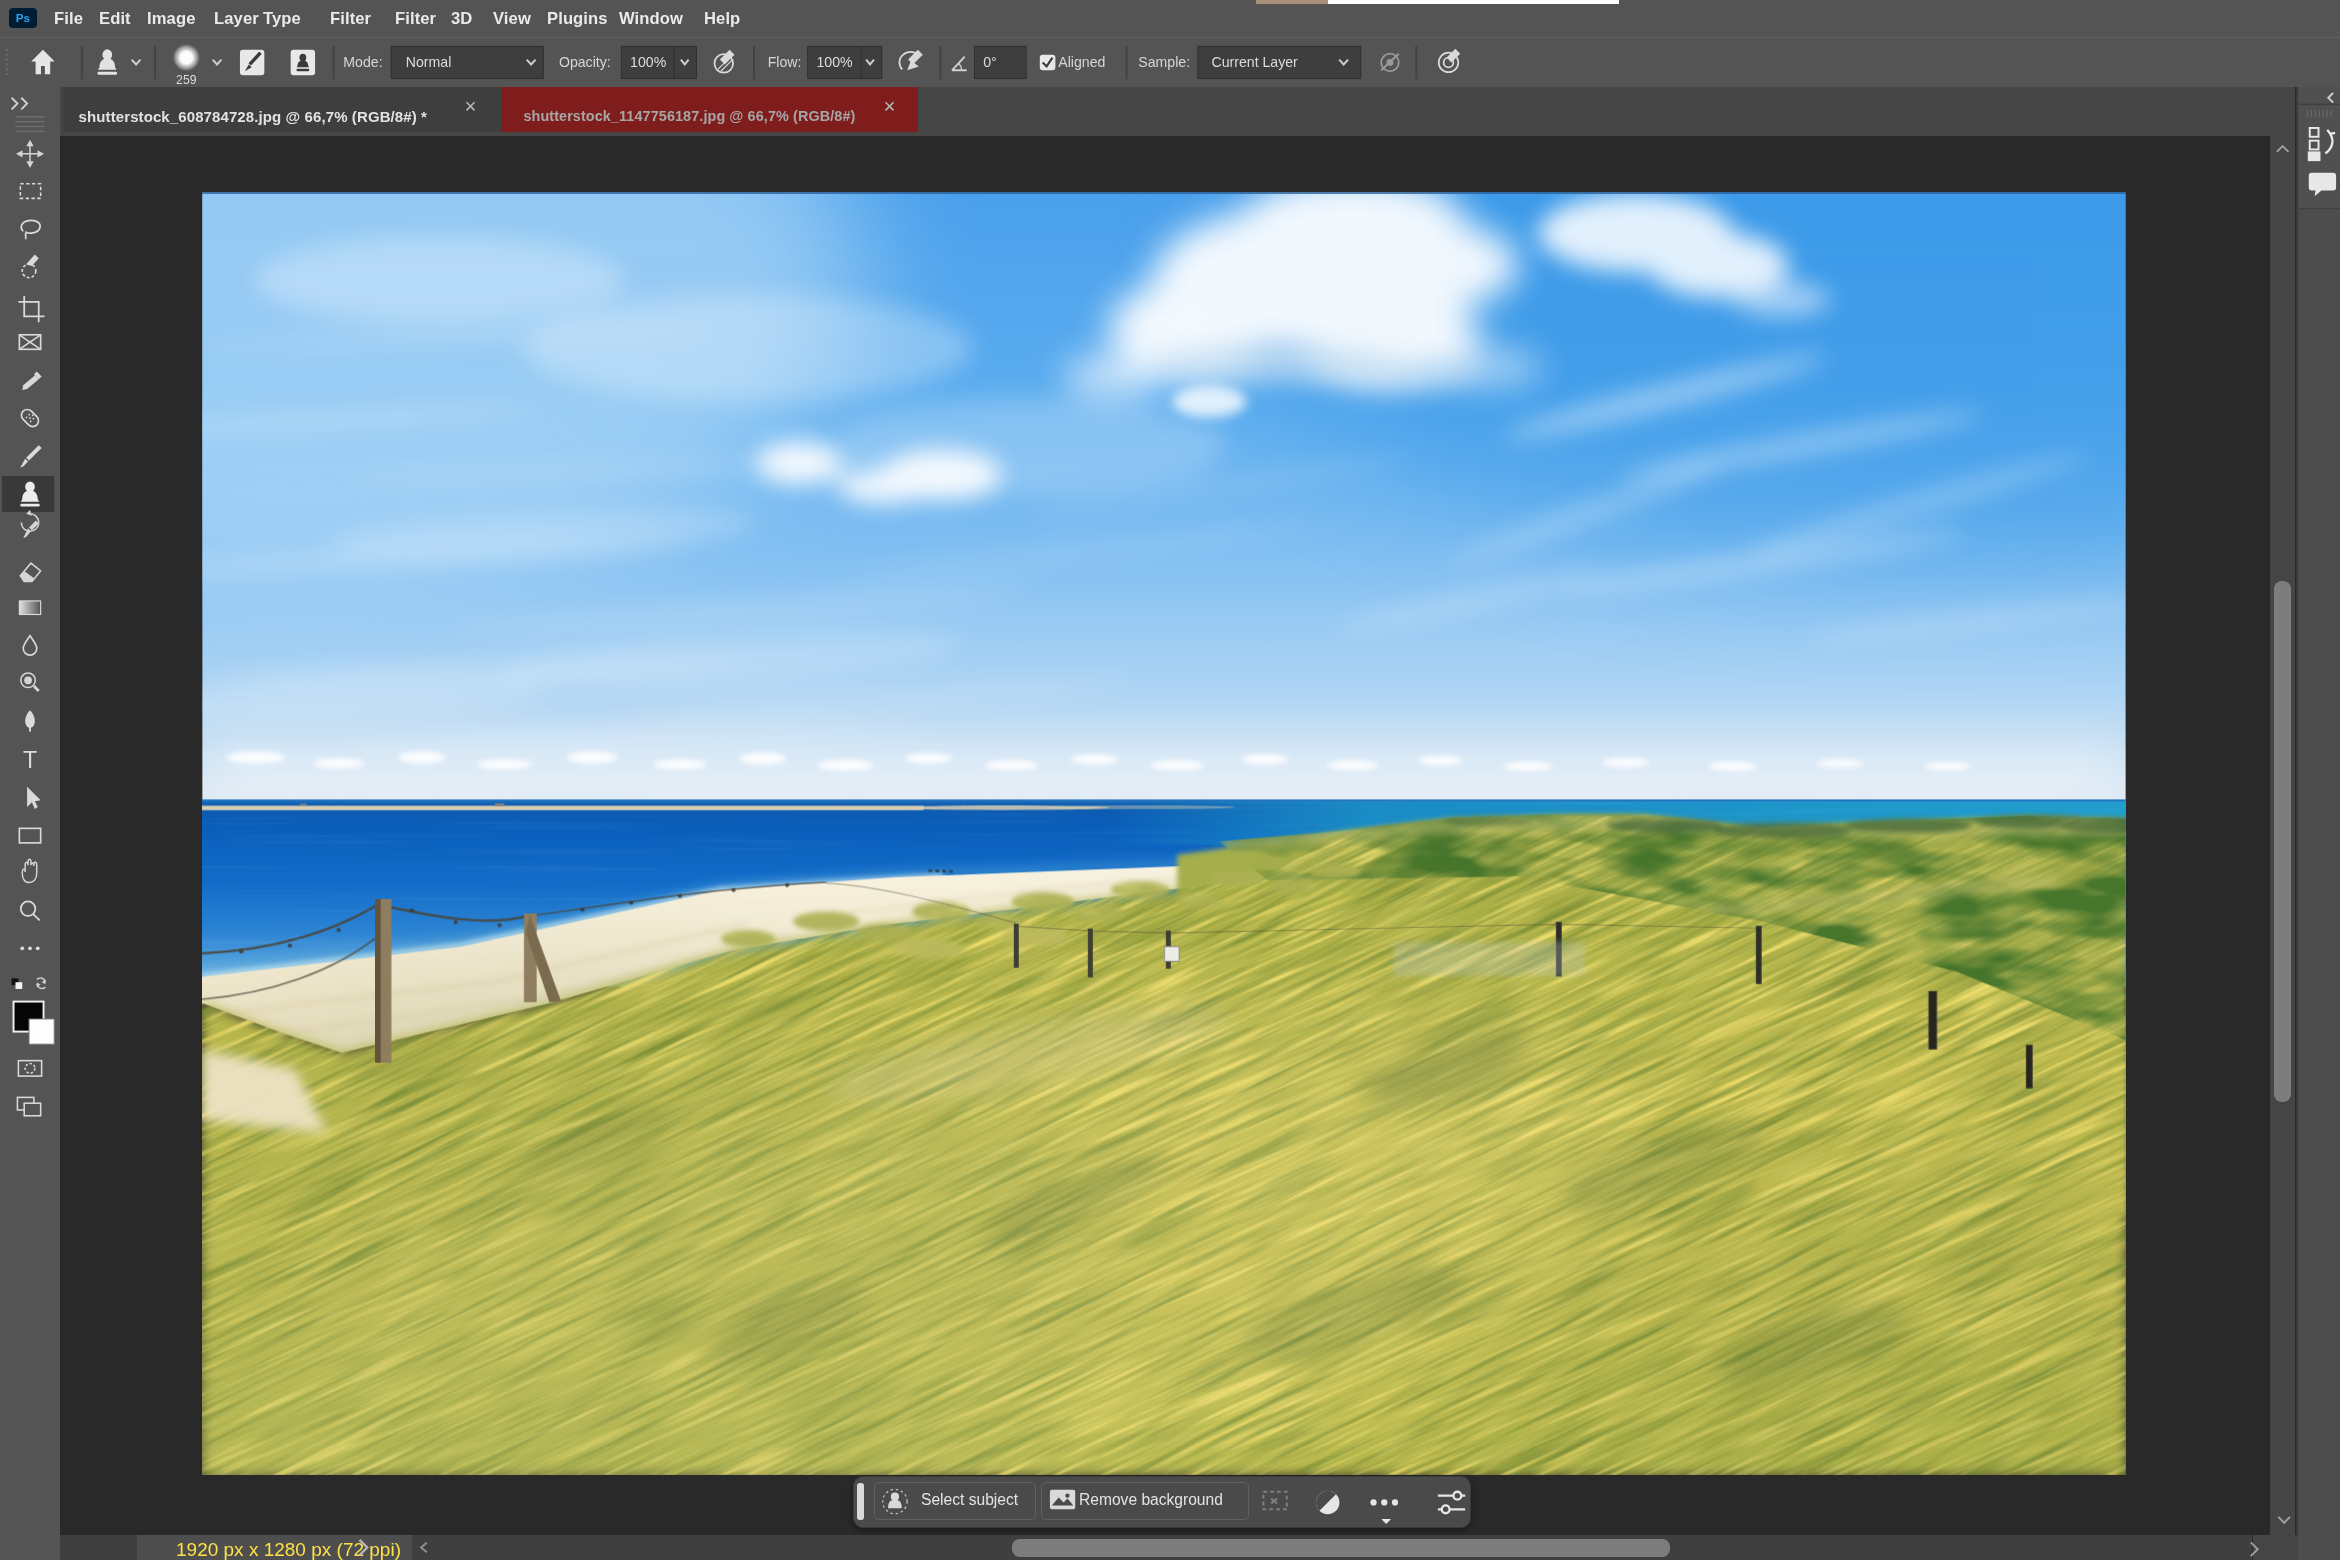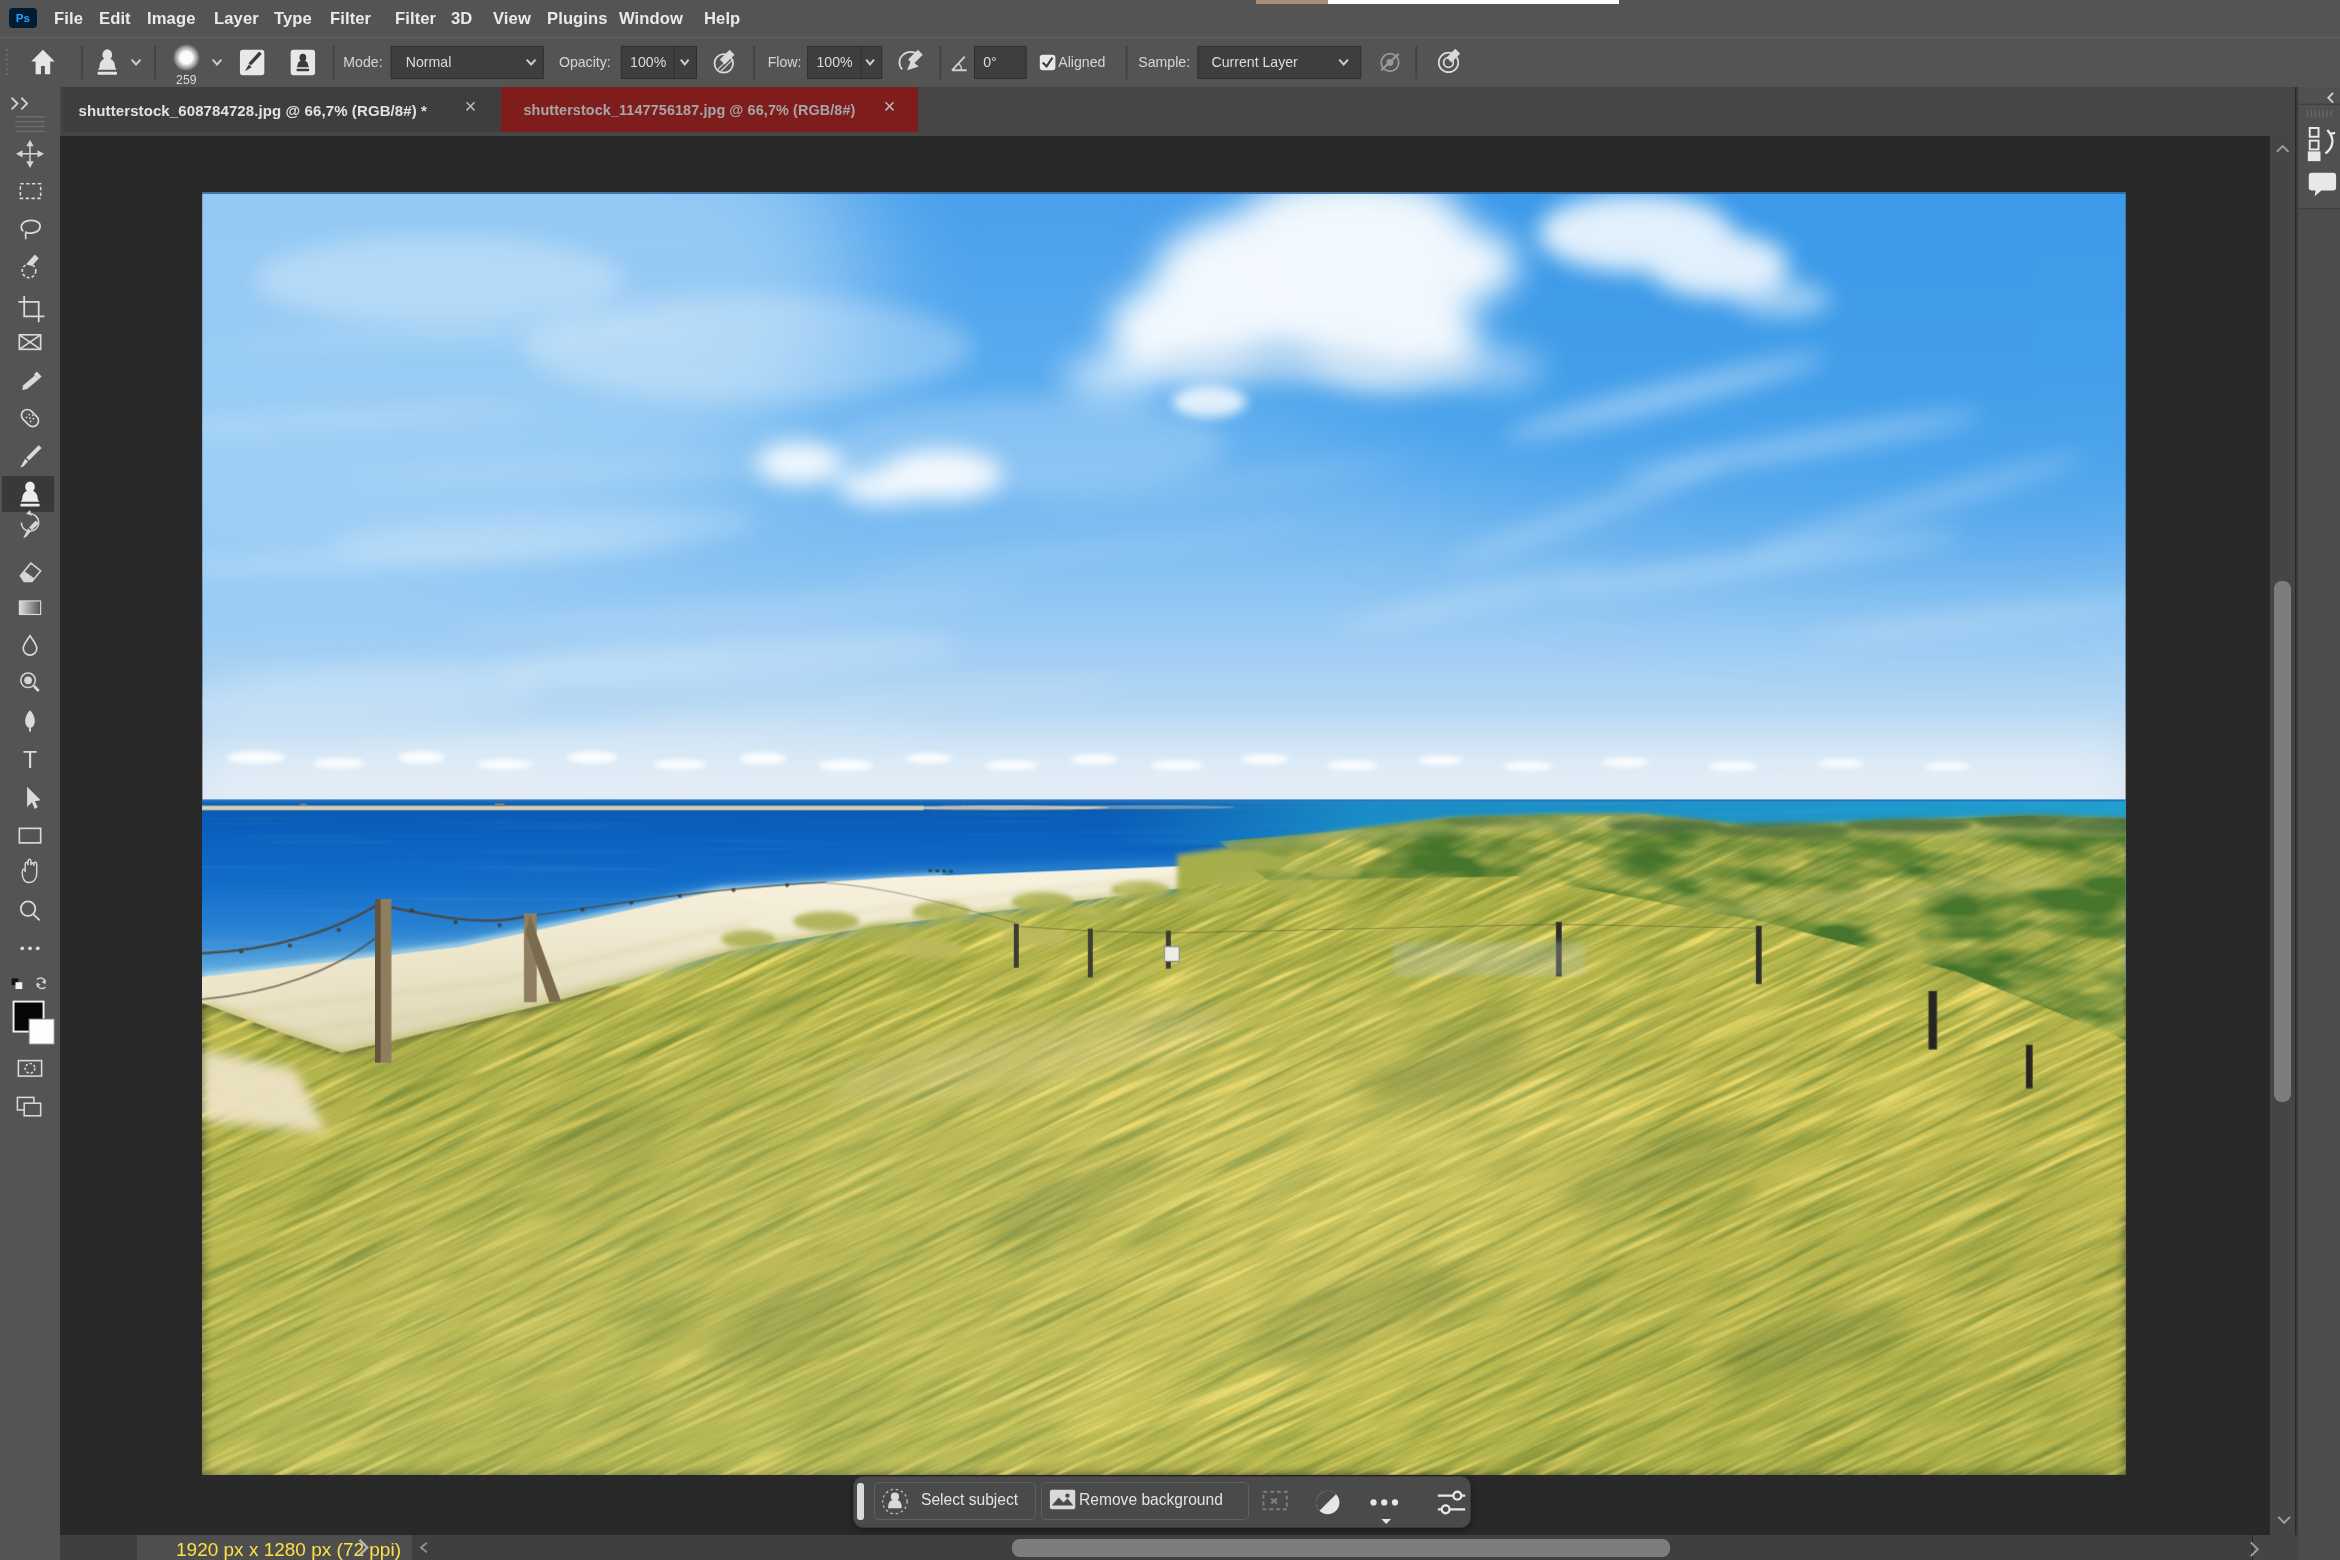--- a/index.html
+++ b/index.html
@@ -13,21 +13,21 @@
   #pslogo { left:8.8px; top:7.8px; width:28px; height:20.5px; background:#001d33; border-radius:3.9px;
     color:#2ea3f2; font-size:11.7px; font-weight:bold; text-align:center; line-height:20.5px; }
   #optionsbar { left:0; top:37px; width:2341px; height:50px; background:#545454;
     border-top:1px solid #616161; }
   #tabrow { left:60px; top:87px; width:2235px; height:49px; background:#464646; }
   #toolcol { left:0; top:87px; width:60px; height:1474px; background:#545454; }
   #canvas { left:60px; top:136px; width:2210px; height:1399px; background:#292929; }
   .tab { position:absolute; top:0; height:45px; font-weight:700; letter-spacing:0.1px; }
   #tab1 { left:2.9px; width:438px; background:#3e3e3e; color:#e2e2e2; }
   #tab2 { left:441px; width:417px; background:#7f1d1d; color:#a6a6a6; }
-  .tabtxt { position:absolute; left:15.6px; top:15px; white-space:nowrap; }
+  .tabtxt { position:absolute; left:15.6px; top:21px; white-space:nowrap; }
   .tabx { position:absolute; top:10.7px; font-size:15.6px; color:#b5b5b5; font-weight:400; }
   #vscroll { left:2270px; top:136px; width:25px; height:1399px; background:#454545; }
   #vthumb { left:2274px; top:581px; width:16.6px; height:521px; background:#7d7d7d; border-radius:7.8px; }
   #vsep { left:2296px; top:87px; width:2px; height:1474px; background:#3a3a3a; }
   #dock { left:2298px; top:87px; width:43px; height:1474px; background:#505050; }
   #statusrow { left:60px; top:1535px; width:2192px; height:25px; background:#3f3f3f; }
   #cornerbox { left:2253px; top:1535px; width:45px; height:25px; background:#454545; }
   #docbox { left:137px; top:1535px; width:275px; height:25px; background:#4e4e4e; }
   #hthumb { left:1012px; top:1539px; width:658px; height:17.6px; background:#7d7d7d; border-radius:7.8px; }
   #taskbar { left:853px; top:1476px; width:618px; height:52px; background:#4a4a4a;
@@ -39,21 +39,21 @@
 </head>
 <body>
 <div class="abs" id="menubar"></div>
 <div class="abs" id="pslogo">Ps</div>
 <div class="abs" id="whitesliver"></div>
 <div class="abs" id="tansliver"></div>
 <span class="menuitem" style="left:54px">File</span>
 <span class="menuitem" style="left:99px">Edit</span>
 <span class="menuitem" style="left:147px">Image</span>
 <span class="menuitem" style="left:214px">Layer</span>
-<span class="menuitem" style="left:274px">Type</span>
+<span class="menuitem" style="left:263px">Type</span>
 <span class="menuitem" style="left:330px">Filter</span>
 <span class="menuitem" style="left:395px">Filter</span>
 <span class="menuitem" style="left:451px">3D</span>
 <span class="menuitem" style="left:493px">View</span>
 <span class="menuitem" style="left:547px">Plugins</span>
 <span class="menuitem" style="left:619px">Window</span>
 <span class="menuitem" style="left:704px">Help</span>
 <div class="abs" id="optionsbar"></div>
 <svg class="abs" style="left:0;top:37px" width="2341" height="50" viewBox="0 0 2400 51">
   <defs>

